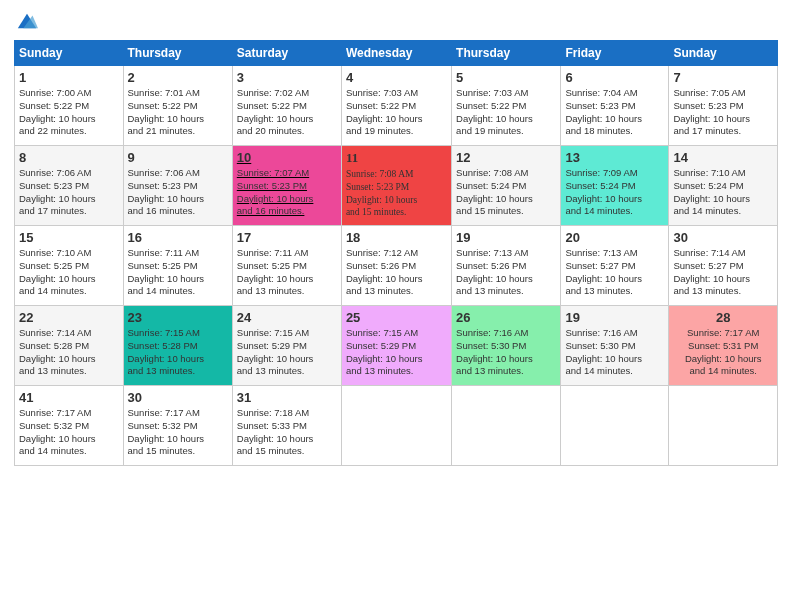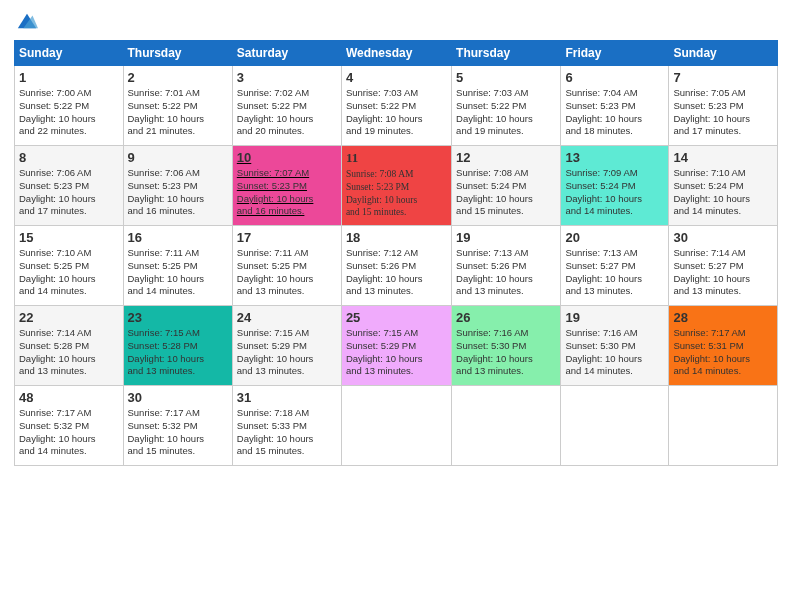--- a/index.html
+++ b/index.html
@@ -238,28 +238,28 @@
             <div class="day-info">Sunrise: 7:15 AM<br>Sunset: 5:29 PM<br>Daylight: 10 hours<br>and 13 minutes.</div>
           </td>
           <td style="background: #86efac;">
             <span class="day-number">26</span>
             <div class="day-info">Sunrise: 7:16 AM<br>Sunset: 5:30 PM<br>Daylight: 10 hours<br>and 13 minutes.</div>
           </td>
           <td style="background: rgb(245, 245, 245);">
             <span class="day-number">19</span>
             <div class="day-info">Sunrise: 7:16 AM<br>Sunset: 5:30 PM<br>Daylight: 10 hours<br>and 14 minutes.</div>
           </td>
-          <td style="background: #f97316;">
+          <td style="background: #fca5a5; text-align: center;">
             <span class="day-number">28</span>
             <div class="day-info">Sunrise: 7:17 AM<br>Sunset: 5:31 PM<br>Daylight: 10 hours<br>and 14 minutes.</div>
           </td>
         </tr>
         <tr>
           <td>
-            <span class="day-number">48</span>
+            <span class="day-number">41</span>
             <div class="day-info">Sunrise: 7:17 AM<br>Sunset: 5:32 PM<br>Daylight: 10 hours<br>and 14 minutes.</div>
           </td>
           <td>
             <span class="day-number">30</span>
             <div class="day-info">Sunrise: 7:17 AM<br>Sunset: 5:32 PM<br>Daylight: 10 hours<br>and 15 minutes.</div>
           </td>
           <td>
             <span class="day-number">31</span>
             <div class="day-info">Sunrise: 7:18 AM<br>Sunset: 5:33 PM<br>Daylight: 10 hours<br>and 15 minutes.</div>
           </td>

